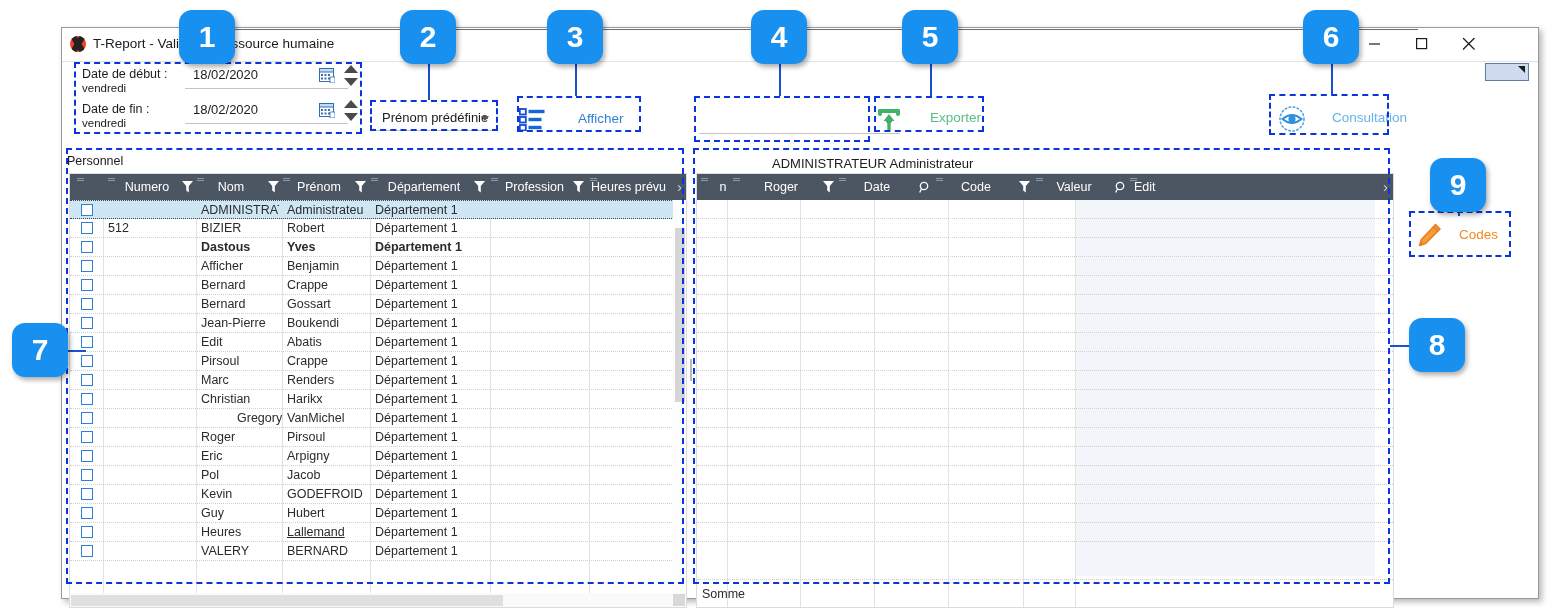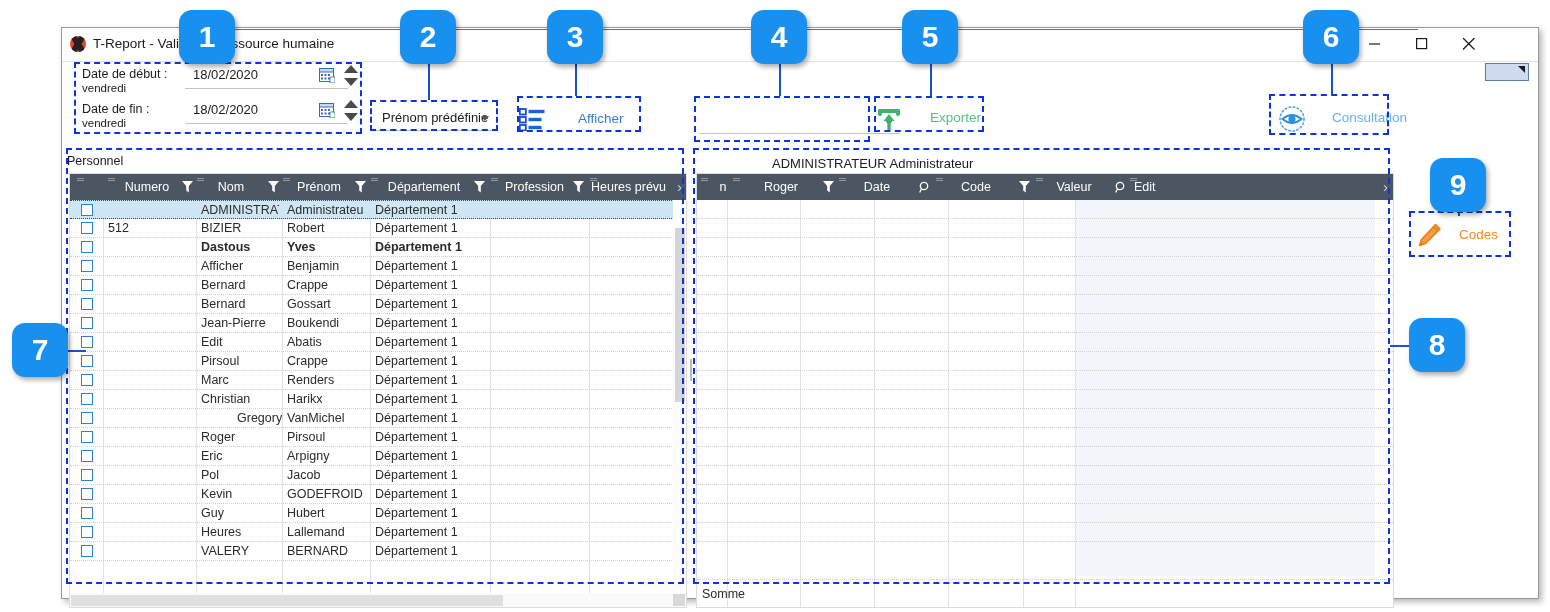--- a/index.html
+++ b/index.html
@@ -450,21 +450,21 @@
           <div class="cell" style="left: 131px; width: 78px;">Guy</div>
           <div class="cell" style="left: 217px; width: 82px;">Hubert</div>
           <div class="cell" style="left: 305px; width: 110px;">Département 1</div>
           <div class="cell" style="left: 425px; width: 90px;"></div>
           <div class="cell" style="left: 524px; width: 80px;"></div>
         </div>
         <div class="row" style="top: 349px;">
           <div class="chk"></div>
           <div class="cell" style="left: 38px; width: 86px;"></div>
           <div class="cell" style="left: 131px; width: 78px;">Heures</div>
-          <div class="cell" style="left: 217px; width: 82px;">Lallemand</div>
+          <div class="cell" style="left: 217px; width: 82px; text-decoration: underline;">Lallemand</div>
           <div class="cell" style="left: 305px; width: 110px;">Département 1</div>
           <div class="cell" style="left: 425px; width: 90px;"></div>
           <div class="cell" style="left: 524px; width: 80px;"></div>
         </div>
         <div class="row" style="top: 368px;">
           <div class="chk"></div>
           <div class="cell" style="left: 38px; width: 86px;"></div>
           <div class="cell" style="left: 131px; width: 78px;">VALERY</div>
           <div class="cell" style="left: 217px; width: 82px;">BERNARD</div>
           <div class="cell" style="left: 305px; width: 110px;">Département 1</div>

